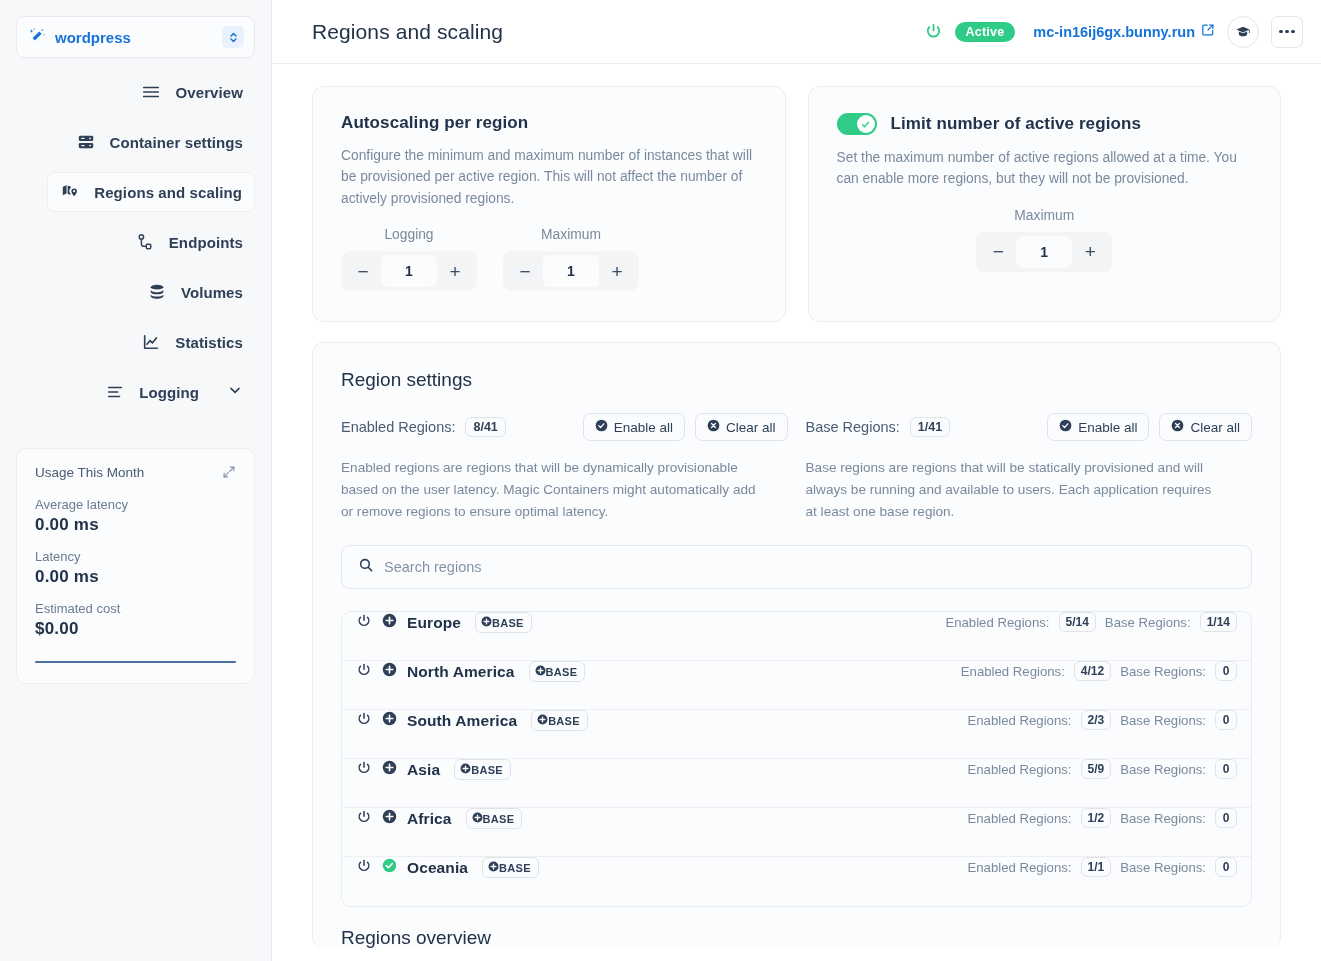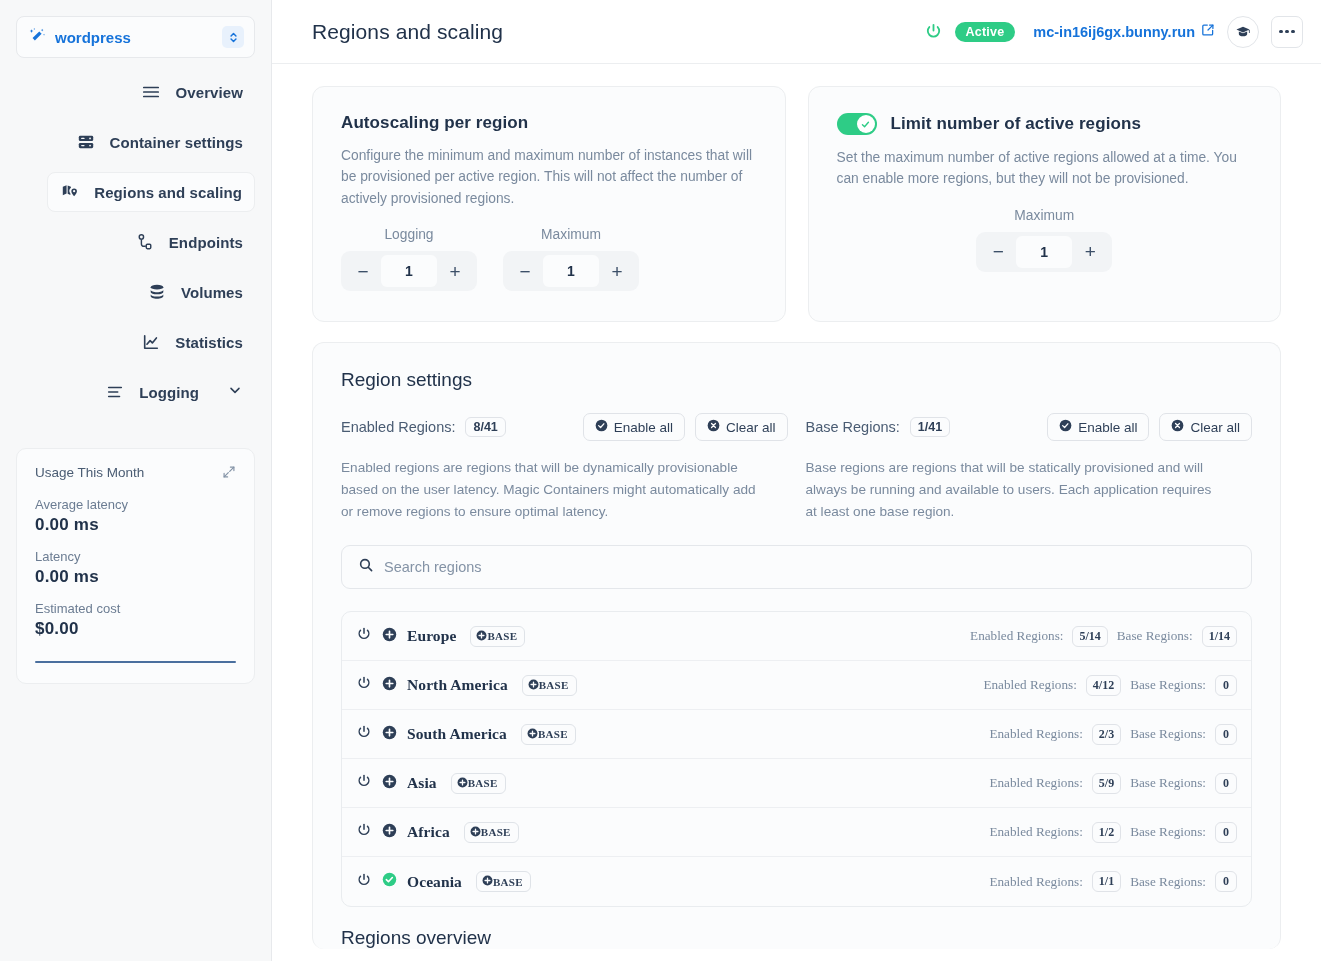--- a/index.html
+++ b/index.html
@@ -142,22 +142,22 @@
     border-radius: 9px; display: flex; align-items: center; gap: 10px; padding: 0 16px;
   }
   .search-input {
     border: none; outline: none; background: transparent; flex: 1;
     font-size: 14.5px; color: #2e3f57; font-family: inherit;
   }
   .search-input::placeholder { color: #8493a6; }
 
   .region-list { margin-top: 22px; border: 1px solid #e9ecef; border-radius: 10px; overflow: hidden; background: #fbfcfd; }
   .region-row {
-    height: 49px; display: flex; align-items: center; padding: 0 14px;
-    border-bottom: 1px solid #edeff2; cursor: pointer; font-family: Liberation Serif, serif;
+    height: 49px; display: flex; align-items: flex-start; padding: 0 14px;
+    border-bottom: 1px solid #edeff2; cursor: pointer;
   }
   .region-row:last-child { border-bottom: none; }
   .region-left { display: flex; align-items: center; gap: 10px; flex: 1; }
   .region-name { font-size: 15.5px; font-weight: 700; color: #21324a; letter-spacing: .1px; }
   .base-pill {
     border: 1px solid #dfe3e8; background: #fbfcfd; border-radius: 6px;
     font-size: 11px; font-weight: 700; color: #2e3f57; padding: 3px 7px 3px 5px;
     display: inline-flex; align-items: center; letter-spacing: .3px; margin-left: 4px;
   }
   .region-right { display: flex; align-items: center; gap: 9px; }

